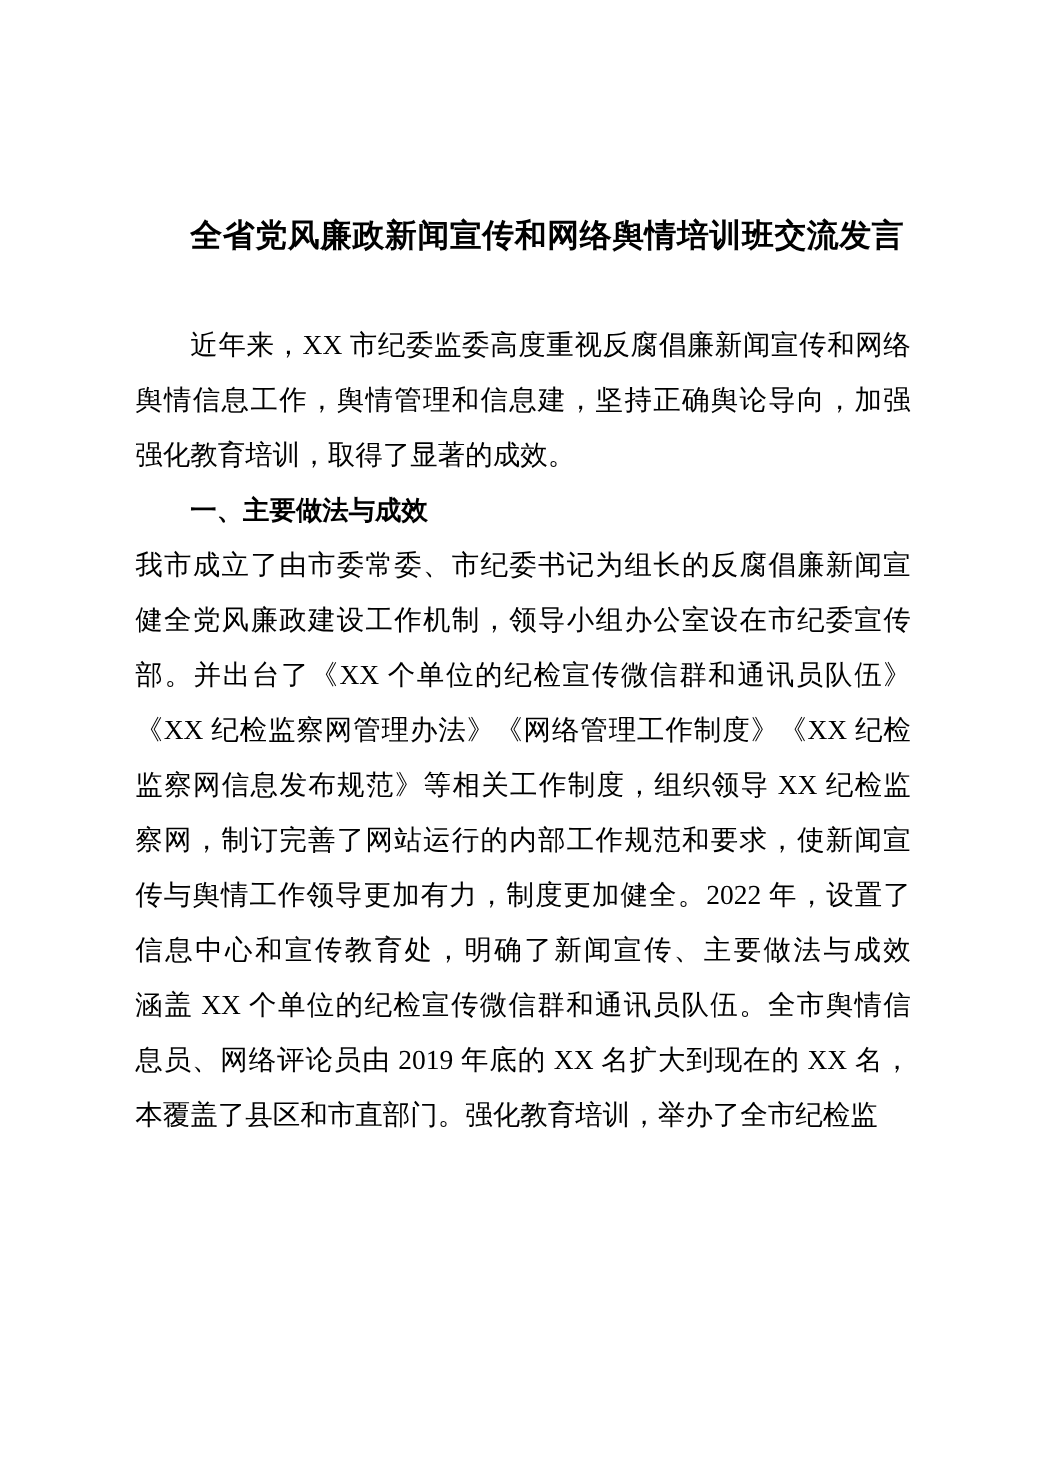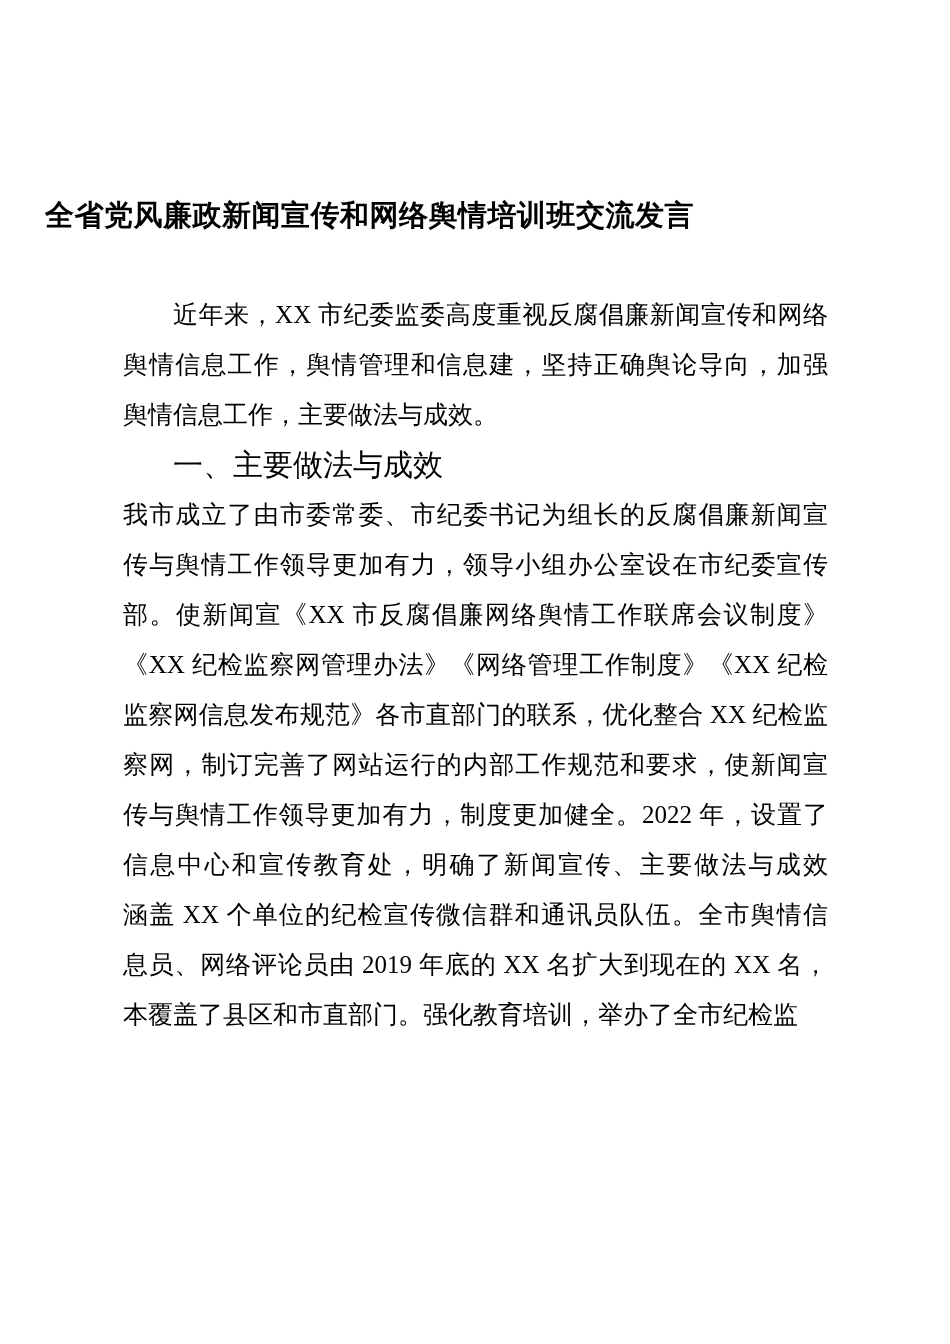--- a/index.html
+++ b/index.html
@@ -12,20 +12,21 @@
     width: 950px;
     height: 1344px;
     background: #ffffff;
     color: #000000;
     overflow: hidden;
     font-family: "Liberation Serif", "DejaVu Serif", serif;
   }
   .title {
     margin: 0;
     padding-top: 190px;
+    text-align: center;
     font-family: "Liberation Serif", "DejaVu Serif", serif;
     font-weight: bold;
     font-size: 29px;
     line-height: 50px;
     letter-spacing: 0.5px;
     padding-left: 45px;
   }
   .body-block {
     margin: 50px 122px 0 123px;
     width: 705px;
@@ -40,40 +41,40 @@
     overflow: hidden;
   }
   .line.para-end {
     text-align-last: left;
   }
   .line.indent {
     text-indent: 50px;
   }
   .line.heading {
     font-family: "Liberation Sans", "DejaVu Sans", sans-serif;
-    font-weight: normal;
-    font-size: 30px;
+    font-weight: bold;
+    font-size: 24px;
     text-align-last: left;
   }
 </style>
 </head>
 <body>
 
 <div class="page">
   <h1 class="title">全省党风廉政新闻宣传和网络舆情培训班交流发言</h1>
   <div class="body-block">
       <div class="line indent">近年来，XX 市纪委监委高度重视反腐倡廉新闻宣传和网络</div>
       <div class="line">舆情信息工作，舆情管理和信息建，坚持正确舆论导向，加强</div>
-      <div class="line para-end">舆情信息工作，主要做法与成效。</div>
+      <div class="line para-end">强化教育培训，取得了显著的成效。</div>
       <div class="line heading indent para-end">一、主要做法与成效</div>
       <div class="line">我市成立了由市委常委、市纪委书记为组长的反腐倡廉新闻宣</div>
-      <div class="line">传与舆情工作领导更加有力，领导小组办公室设在市纪委宣传</div>
-      <div class="line">部。使新闻宣《XX 市反腐倡廉网络舆情工作联席会议制度》</div>
+      <div class="line">健全党风廉政建设工作机制，领导小组办公室设在市纪委宣传</div>
+      <div class="line">部。并出台了《XX 个单位的纪检宣传微信群和通讯员队伍》</div>
       <div class="line">《XX 纪检监察网管理办法》《网络管理工作制度》《XX 纪检</div>
-      <div class="line">监察网信息发布规范》各市直部门的联系，优化整合 XX 纪检监</div>
+      <div class="line">监察网信息发布规范》等相关工作制度，组织领导 XX 纪检监</div>
       <div class="line">察网，制订完善了网站运行的内部工作规范和要求，使新闻宣</div>
       <div class="line">传与舆情工作领导更加有力，制度更加健全。2022 年，设置了</div>
       <div class="line">信息中心和宣传教育处，明确了新闻宣传、主要做法与成效</div>
       <div class="line">涵盖 XX 个单位的纪检宣传微信群和通讯员队伍。全市舆情信</div>
       <div class="line">息员、网络评论员由 2019 年底的 XX 名扩大到现在的 XX 名，基</div>
       <div class="line para-end">本覆盖了县区和市直部门。强化教育培训，举办了全市纪检监</div>
     </div>
 </div>
 
 </body></html>

